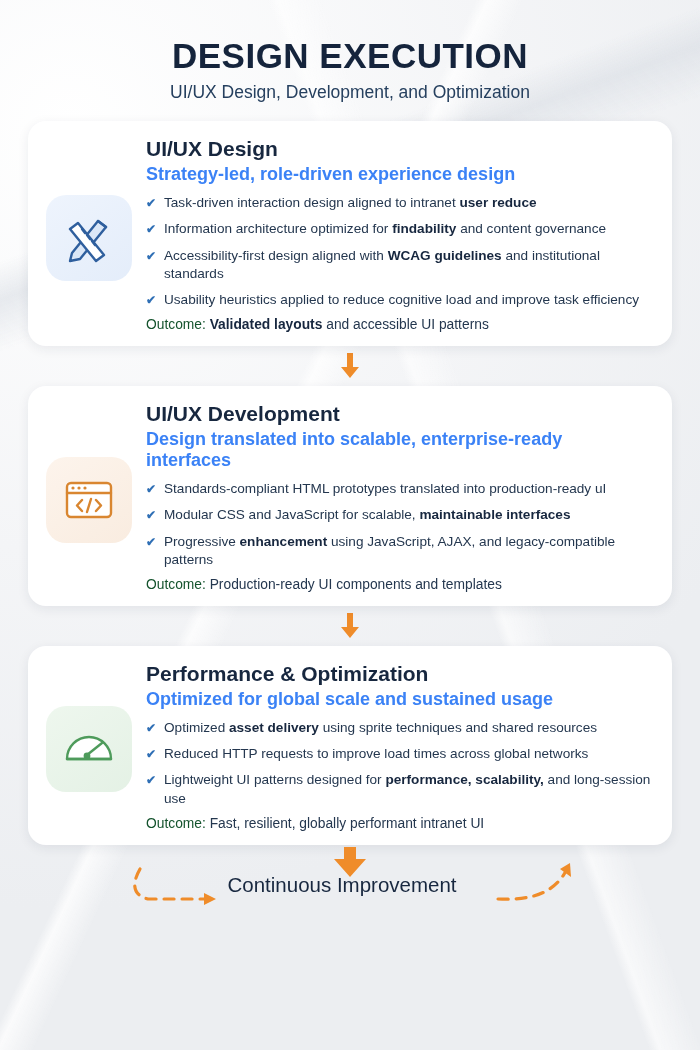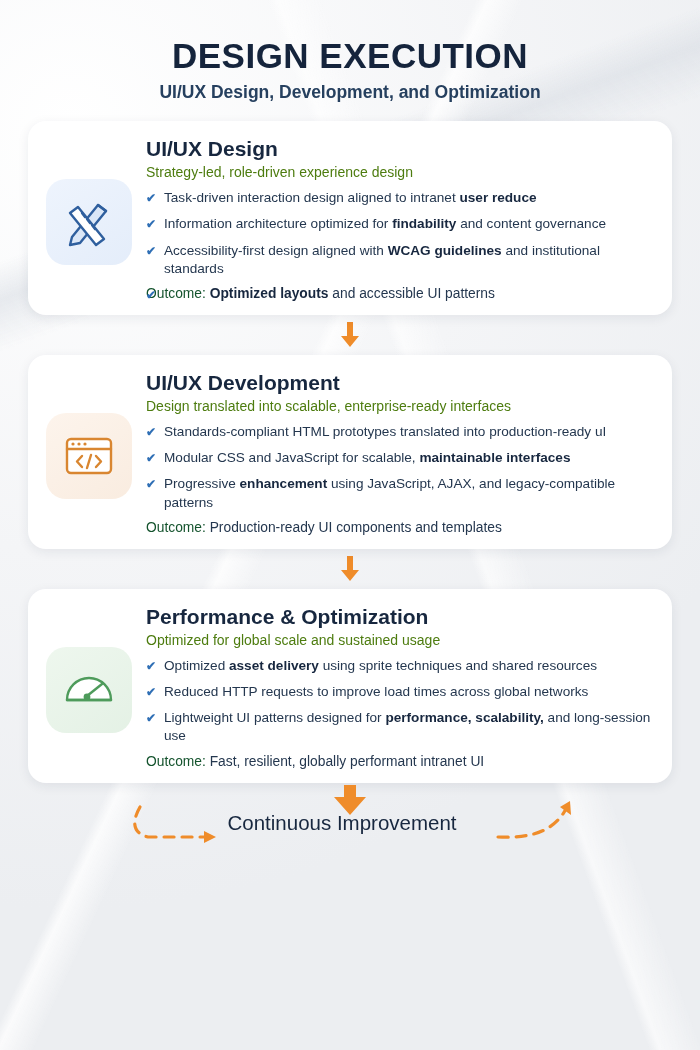--- a/index.html
+++ b/index.html
@@ -46,21 +46,21 @@
     font-size: 35px;
     font-weight: bold;
     letter-spacing: .5px;
     color: #15243c;
     line-height: 1.15;
     margin: 8px 0 6px 0;
   }
   .subtitle {
     font-size: 17.5px;
     color: #26405f;
-    font-weight: 700;
+    font-weight: 400;
   }
   .card {
     position: relative;
     background: #ffffff;
     border-radius: 18px;
     box-shadow: 0 3px 12px rgba(25,40,65,0.08);
     padding: 16px 20px 14px 18px;
     display: flex;
     gap: 14px;
     align-items: center;
@@ -82,23 +82,24 @@
     flex: 1 1 auto;
     min-width: 0;
   }
   .card-title {
     font-size: 21px;
     font-weight: bold;
     color: #17273f;
     margin-bottom: 3px;
   }
   .card-sub {
-    font-size: 14px;
-    color: #4d7c0f;
+    font-size: 18px;
+    color: #3b82f6;
     margin-bottom: 9px;
+    font-weight: bold;
   }
   ul.bullets {
     list-style: none;
     margin: 0;
     padding: 0;
   }
   ul.bullets li {
     position: relative;
     padding-left: 18px;
     font-size: 13.6px;
@@ -171,25 +172,25 @@
         </g>
       </svg>
     </div>
     <div class="card-body">
       <div class="card-title">UI/UX Design</div>
       <div class="card-sub">Strategy-led, role-driven experience design</div>
       <ul class="bullets">
         <li><span class="check">✔</span><span>Task-driven interaction design aligned to intranet </span><b>user reduce</b><span></span></li>
         <li><span class="check">✔</span><span>Information architecture optimized for </span><b>findability</b><span> and content governance</span></li>
         <li><span class="check">✔</span><span>Accessibility-first design aligned with </span><b>WCAG guidelines</b><span> and institutional standards</span></li>
-        <li><span class="check">✔</span><b></b><span></span></li>
+        <li><span class="check">✔</span><span>Usability heuristics applied to reduce cognitive load and improve task efficiency</span><b></b><span></span></li>
       </ul>
       <div class="outcome">
         <span class="label">Outcome:</span>
-        <b>Optimized layouts</b><span> and accessible UI patterns</span>
+        <b>Validated layouts</b><span> and accessible UI patterns</span>
       </div>
     </div>
   </div>
 
   <svg class="arrow-down" viewBox="0 0 22 26">
     <path d="M8 0 H14 V14 H20 L11 25 L2 14 H8 Z" fill="#ef8c2a"></path>
   </svg>
 
   <div class="card">
     <div class="icon-wrap icon-orange">

